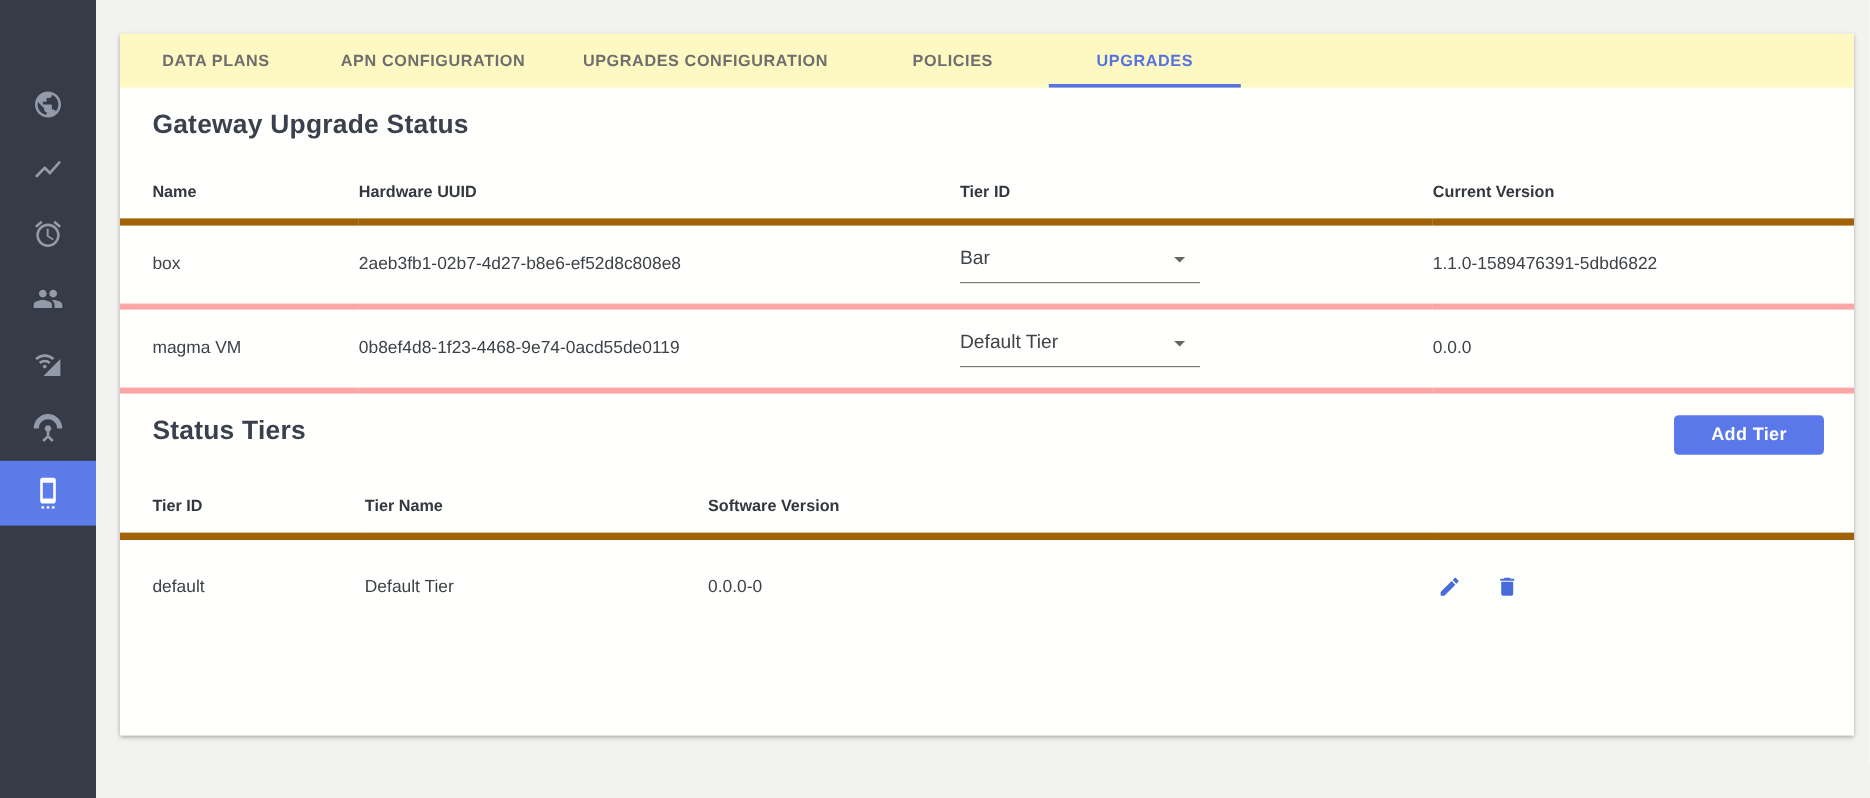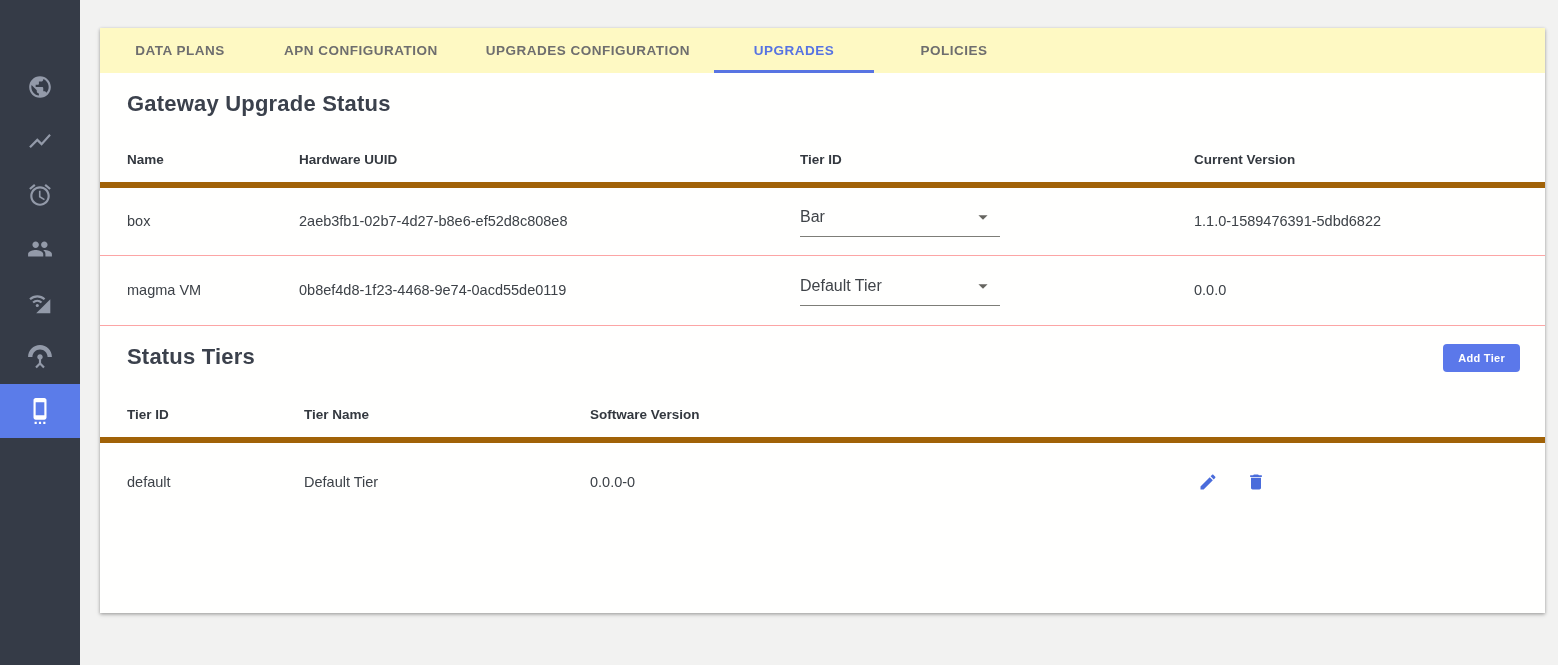--- a/index.html
+++ b/index.html
@@ -52,31 +52,31 @@
 
   
   .section-head {
     display:flex; justify-content:space-between;
     padding:18px 25px 20px 27px;
   }
   .section-title { font-size:22px; color:#3b414c; letter-spacing:.2px; }
   .btn-primary {
     background:#5b78ea; color:#fff; border:none; border-radius:4px;
     font-family:"Liberation Sans", sans-serif;
-    font-size:11px; font-weight:bold; letter-spacing:.3px;
-    padding:8px 15px; cursor:pointer;
+    font-size:15px; font-weight:bold; letter-spacing:.3px;
+    padding:8px 31px; cursor:pointer;
   }
 
   
   table { width:100%; border-collapse:collapse; table-layout:fixed; }
   th {
     text-align:left; font-size:13.5px; font-weight:bold; color:#33383f;
     height:48px; border-bottom:6px solid #a16207; padding:0;
   }
-  td { padding:0; font-size:14.5px; color:#3d4248; border-bottom:1px solid #fca5a5; }
+  td { padding:0; font-size:14.5px; color:#3d4248; border-bottom:5px solid #fca5a5; }
   th:first-child, td:first-child { padding-left:27px; }
   .gw-table td { height:70px; }
   .tier-table td { height:82px; }
   .tier-table tr:last-child td { border-bottom:none; }
 
   
   .select {
     width:200px; display:flex; align-items:center; justify-content:space-between;
     border-bottom:1px solid #7d7d78; padding:0 6px 8px 0;
     cursor:pointer;
@@ -133,22 +133,22 @@
   </div>
 </nav>
 
 <main class="main">
   <div class="card">
 
     <div class="tabbar">
       <div class="tab">DATA PLANS</div>
       <div class="tab">APN CONFIGURATION</div>
       <div class="tab">UPGRADES CONFIGURATION</div>
+      <div class="tab">POLICIES</div>
       <div class="tab active">UPGRADES</div>
-      <div class="tab">POLICIES</div>
     </div>
 
     <div class="section-head">
       <h1 class="section-title">Gateway Upgrade Status</h1>
     </div>
 
     <table class="gw-table">
       <colgroup>
           <col style="width:199px">
           <col style="width:501px">

